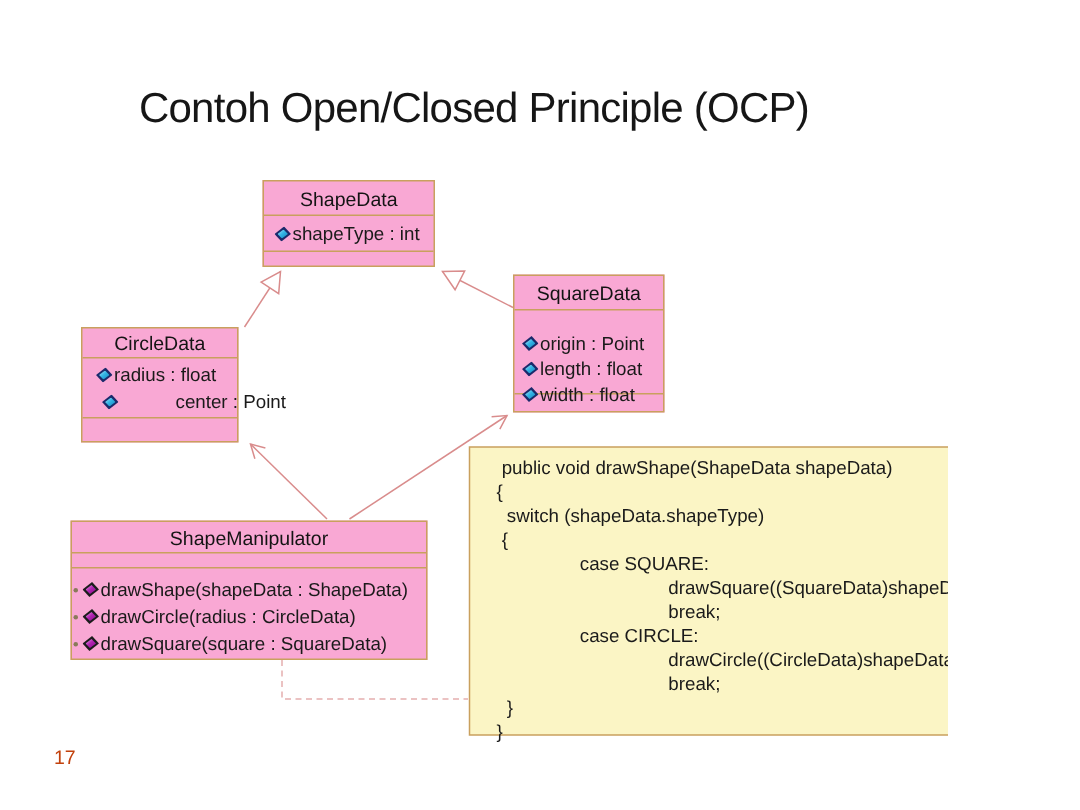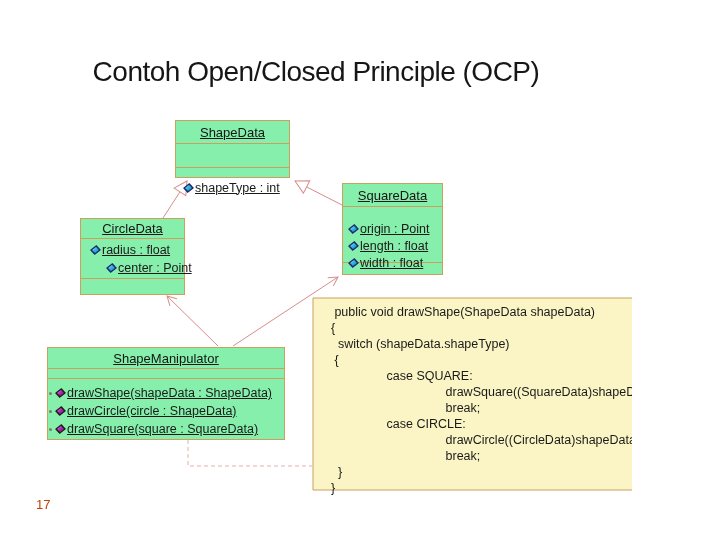--- a/index.html
+++ b/index.html
@@ -1,22 +1,22 @@
 <!DOCTYPE html>
 <html><head>
 <meta charset="utf-8">
 <style>
   html,body{margin:0;padding:0;background:#fff;}
   #slide{position:relative;width:632px;height:540px;background:#ffffff;overflow:hidden;
          font-family:"Liberation Sans",sans-serif;color:#1a1a1a;}
   .title{position:absolute;left:0;right:0;top:56px;text-align:center;
          font-size:28px;font-weight:400;letter-spacing:-0.5px;color:#161616;z-index:2;}
   svg.layer{position:absolute;left:0;top:0;z-index:1;}
-  .uml-class{position:absolute;background:#86efac;border:1px solid #c9a05e;
-             box-sizing:border-box;z-index:2;text-decoration:underline;}
+  .uml-class{position:absolute;background:#f9a8d4;border:1px solid #c9a05e;
+             box-sizing:border-box;z-index:2;}
   .c-title{text-align:center;font-size:13px;color:#141414;display:flex;
            align-items:center;justify-content:center;}
   .compartment{border-top:1px solid #c9a05e;box-sizing:border-box;}
   .member-row{display:flex;align-items:center;font-size:12.5px;white-space:nowrap;}
   .dia{display:inline-block;width:11px;height:10px;position:relative;
        transform:skewX(-10deg);flex:0 0 auto;margin-right:1px;}
   .dia::before{content:"";position:absolute;inset:0;
        clip-path:polygon(50% 0,100% 50%,50% 100%,0 50%);background:#1b2a6b;}
   .dia::after{content:"";position:absolute;inset:2px;
        clip-path:polygon(50% 0,100% 50%,50% 100%,0 50%);
@@ -56,21 +56,21 @@
     <line x1="218" y1="346" x2="167" y2="296" stroke="#d98c8c" stroke-width="1" marker-end="url(#vee)"></line>
 
     <line x1="233" y1="346" x2="338" y2="277" stroke="#d98c8c" stroke-width="1" marker-end="url(#vee)"></line>
 
     <polyline points="188,440 188,466 312,466" fill="none" stroke="#e5afaf" stroke-width="1" stroke-dasharray="4,3"></polyline>
   </svg>
 
   <div class="uml-class" style="left:175px;top:120px;width:115px;height:58px;">
     <div class="c-title" style="height:22px;">ShapeData</div>
     <div class="compartment" style="height:24px;">
-      <div class="member-row" style="height:23px;padding-left:7px;margin-top:32px;">
+      <div class="member-row" style="height:23px;padding-left:7px;">
         <span class="dia"></span>
         <span>shapeType : int</span>
       </div>
     </div>
     <div class="compartment" style="height:11px;"></div>
   </div>
 
   <div class="uml-class" style="left:342px;top:183px;width:101px;height:92px;">
     <div class="c-title" style="height:22px;">SquareData</div>
     <div class="compartment" style="height:56px;padding-top:13px;">
@@ -83,48 +83,48 @@
         <span>length : float</span>
       </div>
       <div class="member-row" style="height:17px;padding-left:5px;">
         <span class="dia"></span>
         <span>width : float</span>
       </div>
     </div>
     <div class="compartment" style="height:13px;"></div>
   </div>
 
-  <div class="uml-class" style="left:80px;top:218px;width:105px;height:77px;">
+  <div class="uml-class" style="left:54px;top:218px;width:105px;height:77px;">
     <div class="c-title" style="height:19px;">CircleData</div>
     <div class="compartment" style="height:40px;padding-top:2px;">
       <div class="member-row" style="height:18px;padding-left:9px;">
         <span class="dia"></span>
         <span>radius : float</span>
       </div>
-      <div class="member-row" style="height:18px;padding-left:25px;">
+      <div class="member-row" style="height:18px;padding-left:13px;gap:37px;">
         <span class="dia"></span>
         <span>center : Point</span>
       </div>
     </div>
     <div class="compartment" style="height:17px;"></div>
   </div>
 
   <div class="uml-class" style="left:47px;top:347px;width:238px;height:93px;">
     <div class="c-title" style="height:20px;">ShapeManipulator</div>
     <div class="compartment" style="height:10px;"></div>
     <div class="compartment" style="height:62px;padding-top:5px;">
       <div class="member-row" style="height:18px;">
         <span class="bdot"></span>
         <span class="dia meth"></span>
         <span>drawShape(shapeData : ShapeData)</span>
       </div>
       <div class="member-row" style="height:18px;">
         <span class="bdot"></span>
         <span class="dia meth"></span>
-        <span>drawCircle(circle : ShapeData)</span>
+        <span>drawCircle(radius : CircleData)</span>
       </div>
       <div class="member-row" style="height:18px;">
         <span class="bdot"></span>
         <span class="dia meth"></span>
         <span>drawSquare(square : SquareData)</span>
       </div>
     </div>
   </div>
 
   <pre id="code-text">   public void drawShape(ShapeData shapeData)

